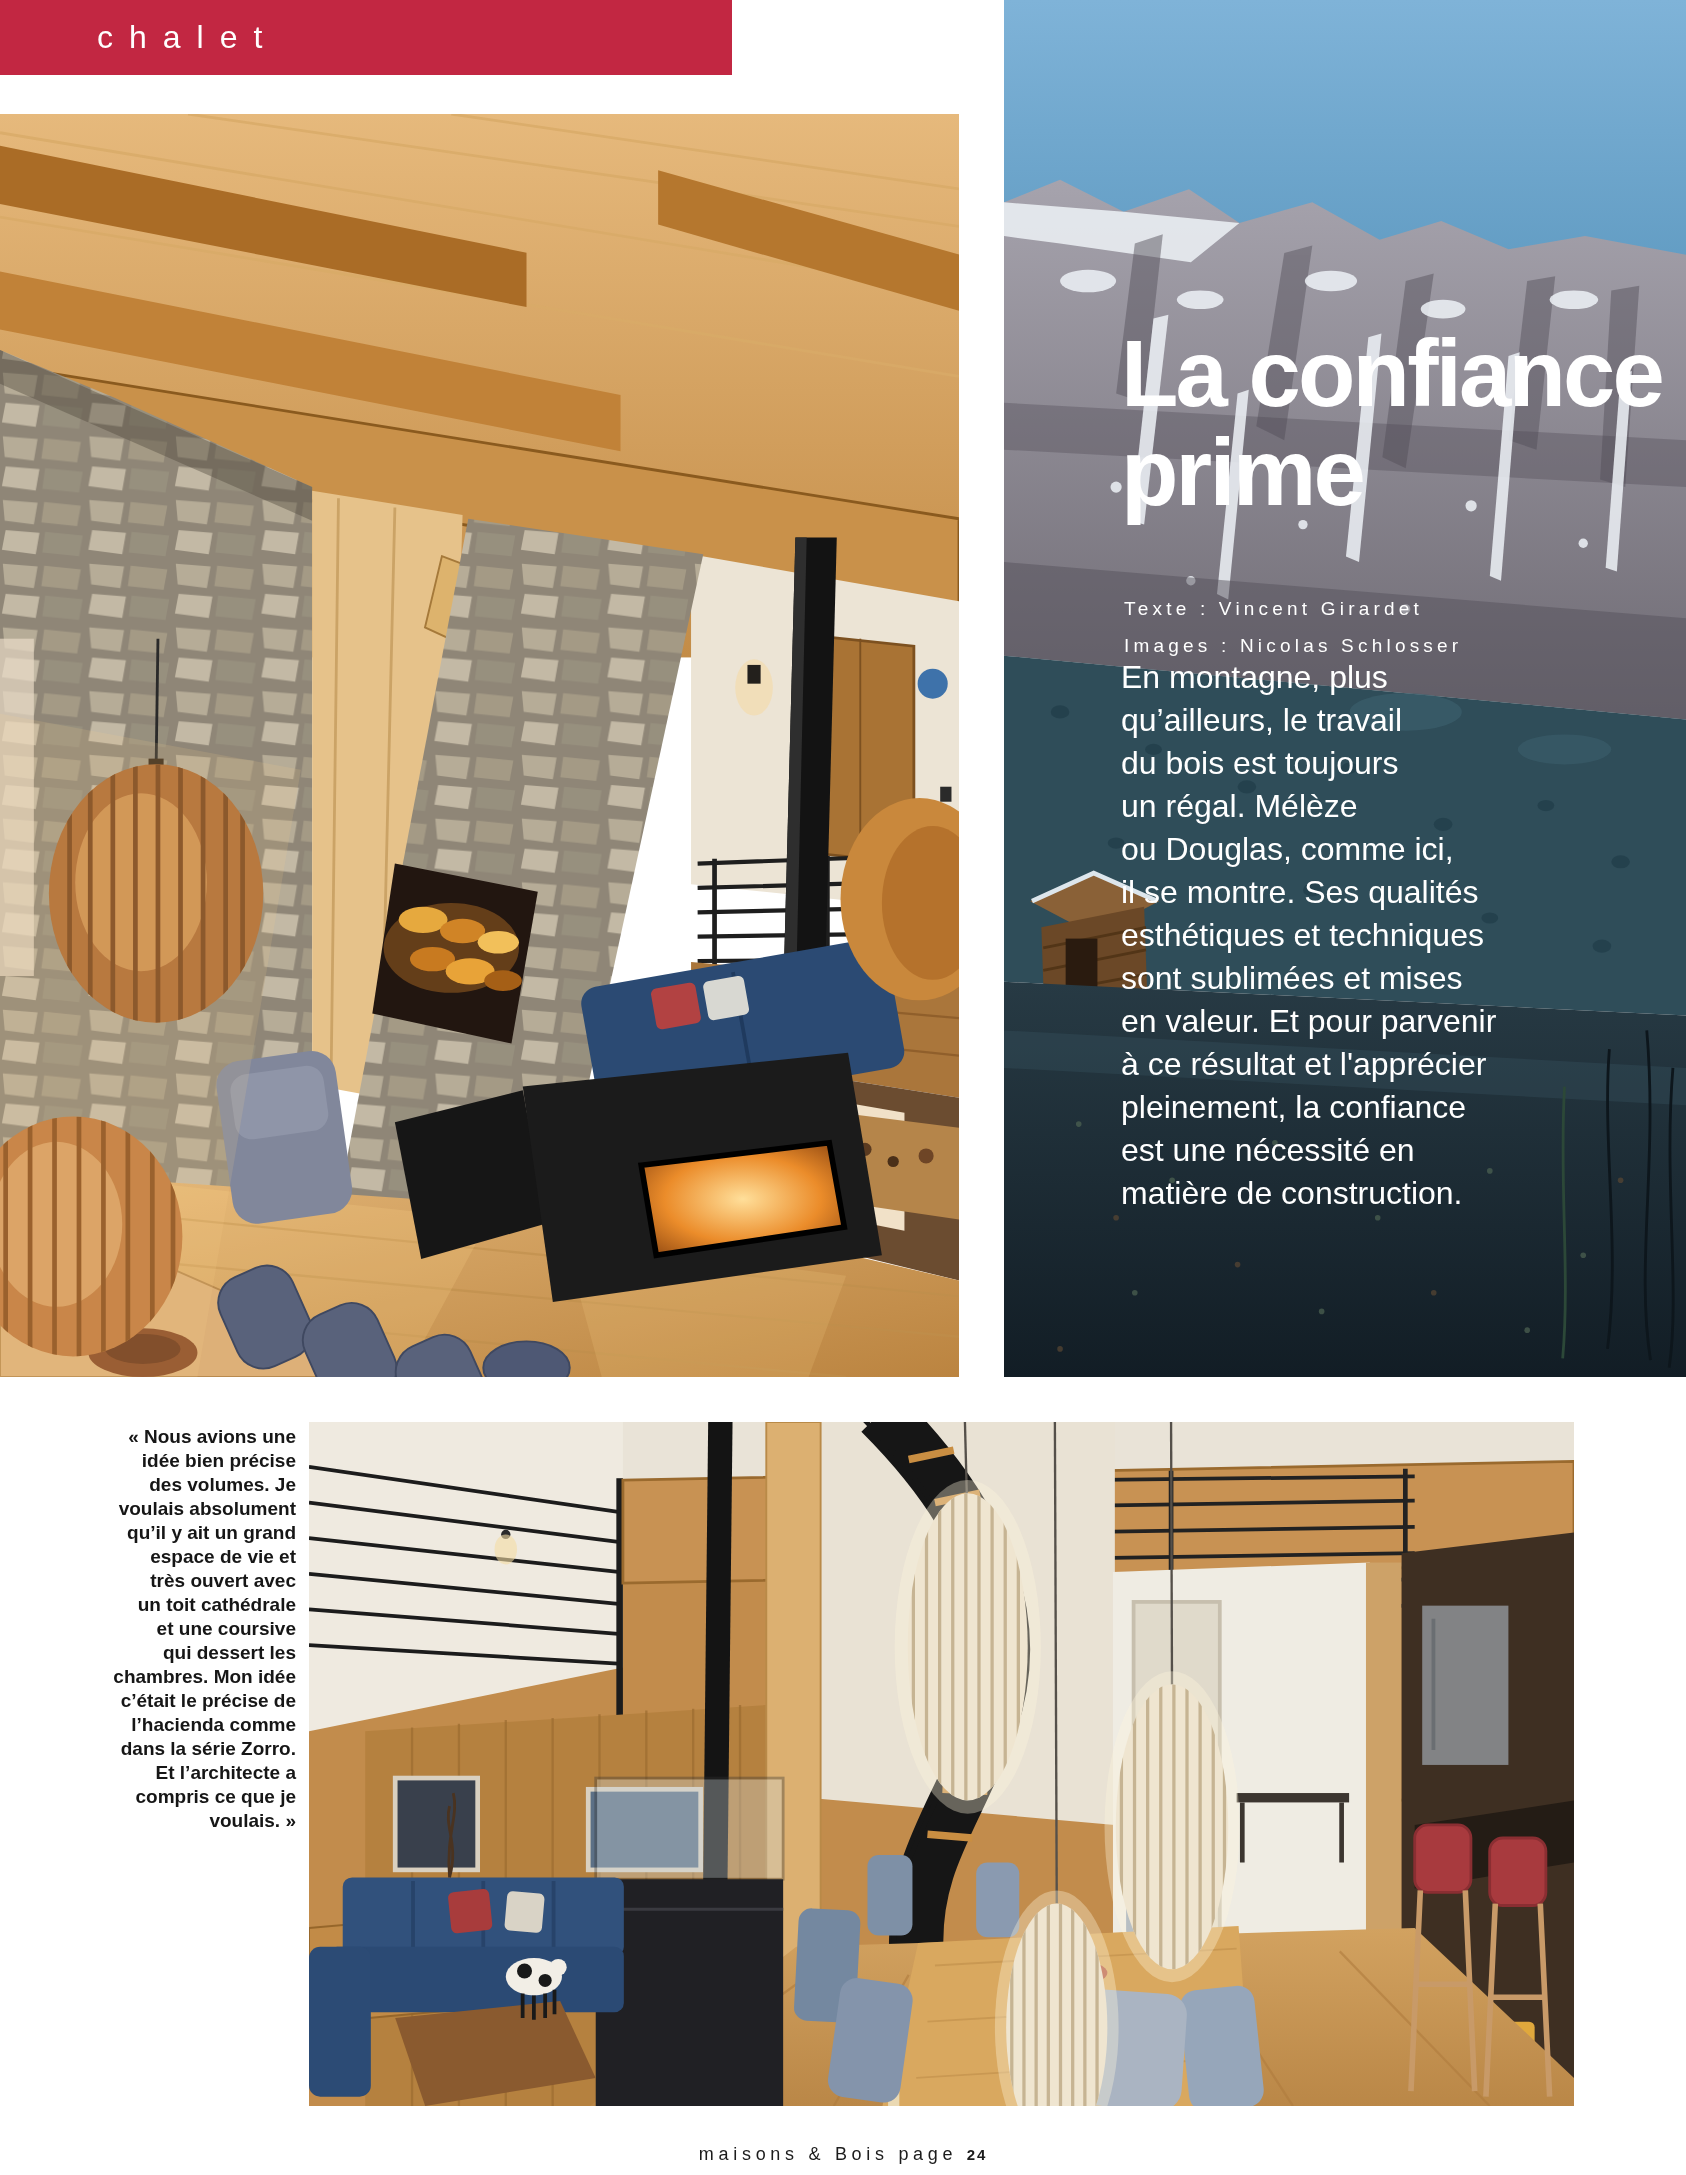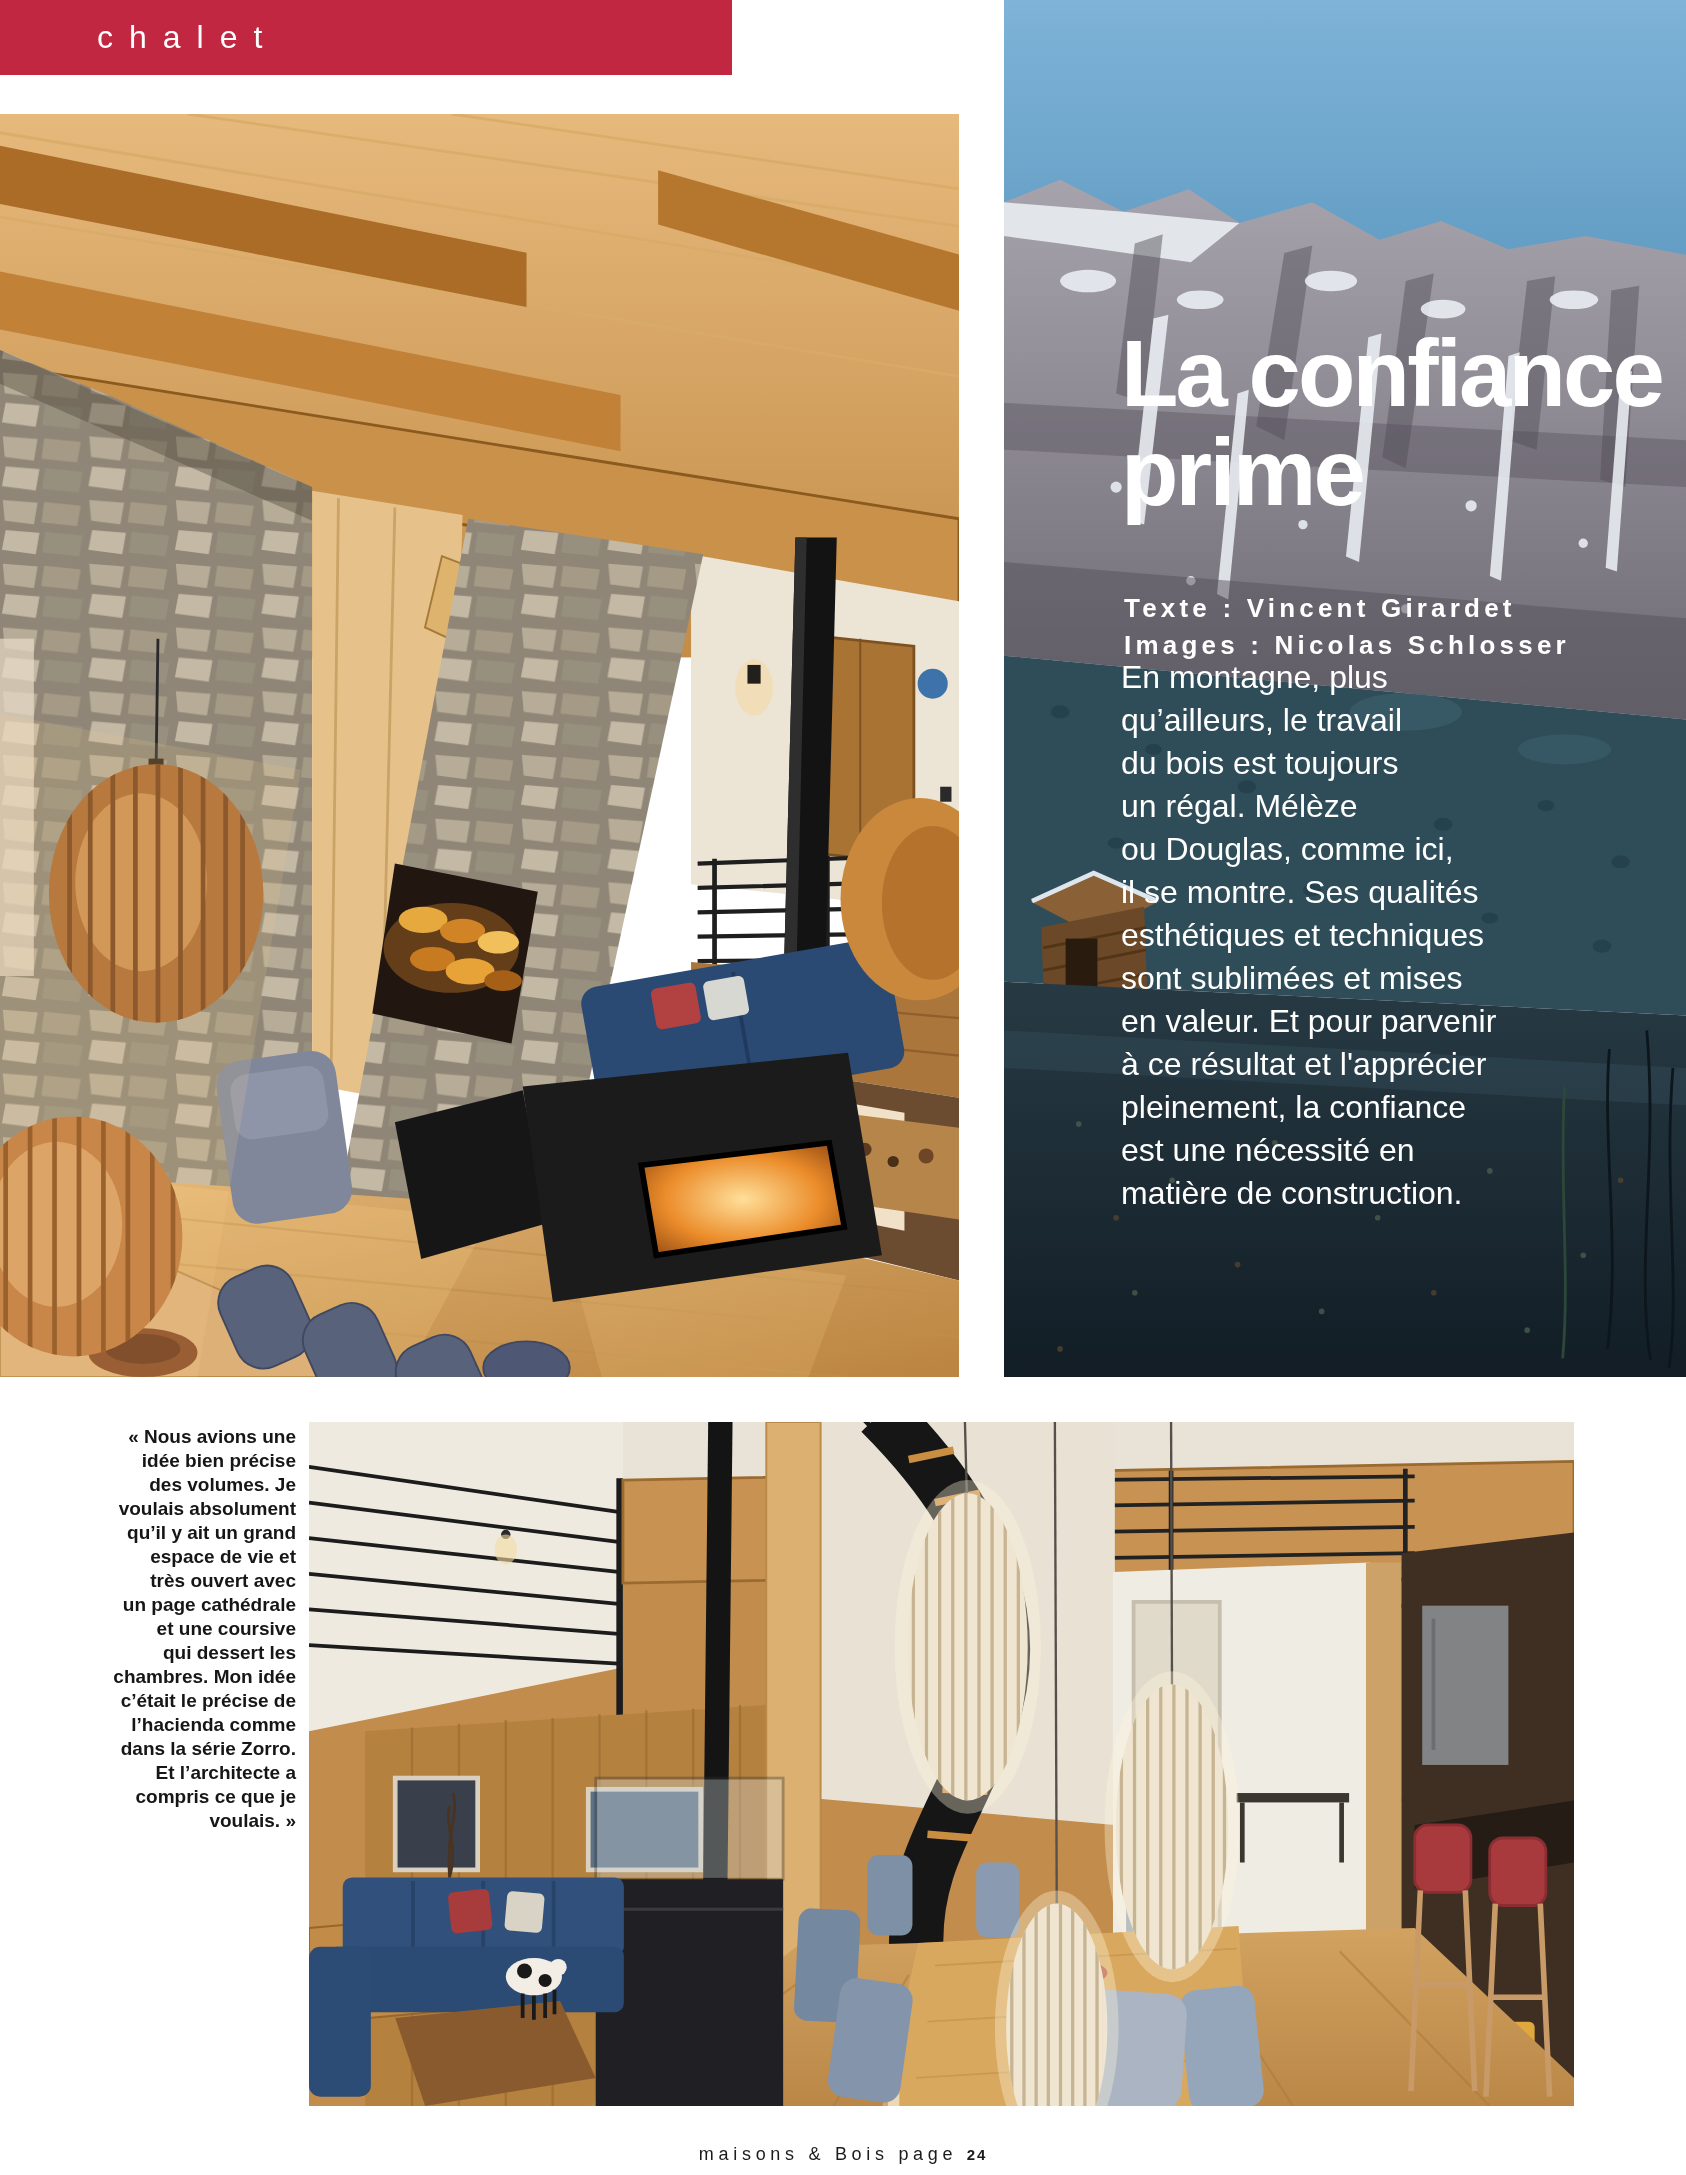--- a/index.html
+++ b/index.html
@@ -12,21 +12,21 @@
 
   .photo{position:absolute;overflow:hidden;}
   .photo svg{display:block;width:100%;height:100%;}
   .photo-left{left:0;top:114px;width:959px;height:1263px;}
   .photo-right{left:1004px;top:0;width:682px;height:1377px;}
   .photo-bottom{left:309px;top:1422px;width:1265px;height:684px;}
 
   .title{position:absolute;left:1121px;top:324px;color:var(--text_white,#fff);
          font-weight:bold;font-size:94px;line-height:99px;letter-spacing:-2.8px;}
   .byline{position:absolute;left:1124px;top:590px;color:var(--text_white,#fff);
-          font-size:26px;line-height:37px;letter-spacing:4.2px;font-weight:700;}
+          font-size:19px;line-height:37px;letter-spacing:4.2px;font-weight:400;}
   .intro{position:absolute;left:1121px;top:656px;color:var(--text_white,#fff);
          font-size:32px;line-height:43px;font-weight:400;}
   .intro-line{white-space:nowrap;}
 
   .quote{position:absolute;left:37px;top:1425px;width:259px;text-align:right;
          color:var(--quote_black,#161616);font-weight:bold;font-size:19px;line-height:24px;}
   .quote-line{white-space:nowrap;}
 
   .footer{position:absolute;left:0;top:2144px;width:1686px;display:flex;
           justify-content:center;align-items:baseline;color:var(--footer_text,#1c1c1c);
@@ -306,21 +306,21 @@
     </div>
 
   <div class="quote">
       <div class="quote-line">« Nous avions une</div>
       <div class="quote-line">idée bien précise</div>
       <div class="quote-line">des volumes. Je</div>
       <div class="quote-line">voulais absolument</div>
       <div class="quote-line">qu’il y ait un grand</div>
       <div class="quote-line">espace de vie et</div>
       <div class="quote-line">très ouvert avec</div>
-      <div class="quote-line">un page cathédrale</div>
+      <div class="quote-line">un toit cathédrale</div>
       <div class="quote-line">et une coursive</div>
       <div class="quote-line">qui dessert les</div>
       <div class="quote-line">chambres. Mon idée</div>
       <div class="quote-line">c’était le précise de</div>
       <div class="quote-line">l’hacienda comme</div>
       <div class="quote-line">dans la série Zorro.</div>
       <div class="quote-line">Et l’architecte a</div>
       <div class="quote-line">compris ce que je</div>
       <div class="quote-line">voulais. »</div>
     </div>

